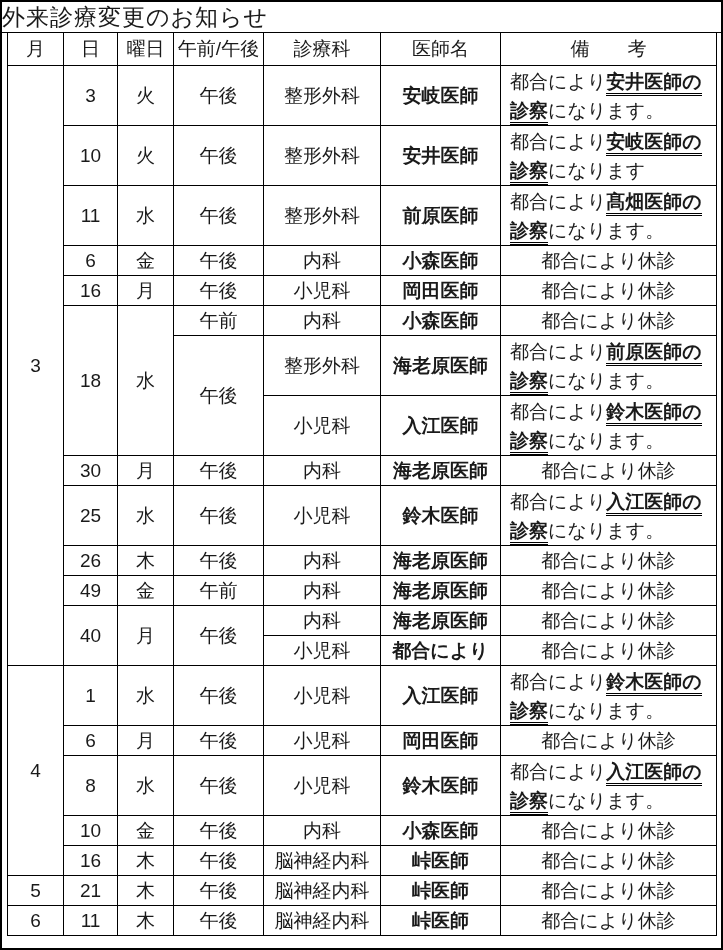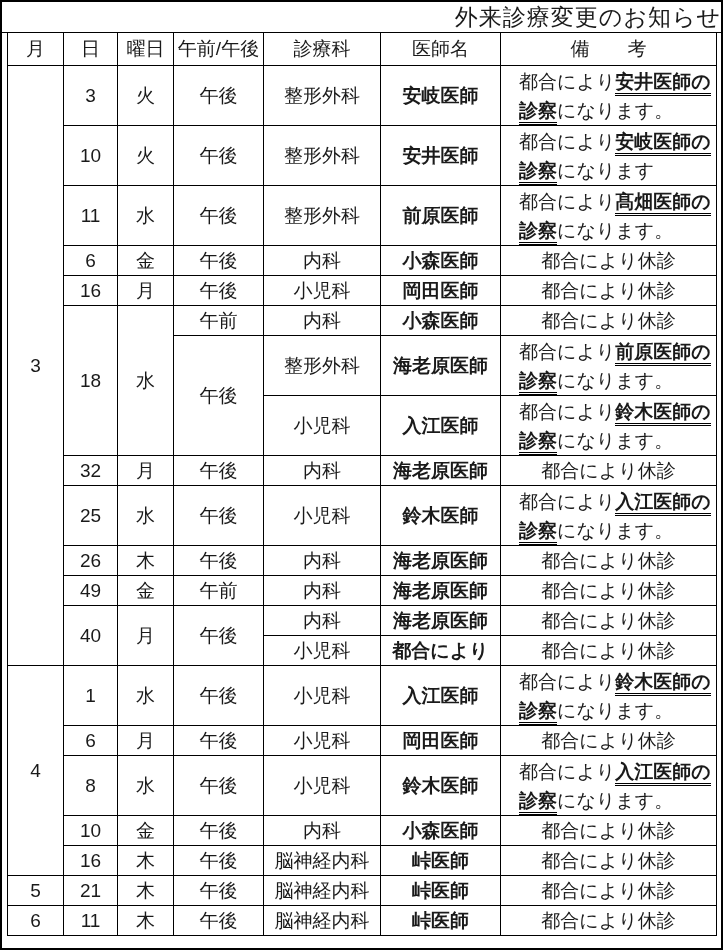--- a/index.html
+++ b/index.html
@@ -4,21 +4,21 @@
 <style>
   html,body{margin:0;padding:0;background:#888;}
   .page{
     width:723px;height:950px;box-sizing:border-box;
     margin:0 auto;background:#ffffff;color:#1a1a1a;
     border:2px solid #000;
     font-family:"Liberation Sans","DejaVu Sans",sans-serif;
     overflow:hidden;
   }
   .title{
-    height:30px;line-height:30px;text-align:right;
+    height:30px;line-height:30px;text-align:left;
     font-size:23px;letter-spacing:1px;
     border-bottom:1px solid #000;
   }
   .tbl-wrap{padding:0 5px;}
   table{
     width:709px;border-collapse:collapse;table-layout:fixed;
   }
   col.c-month{width:56px;}
   col.c-day{width:54px;}
   col.c-dow{width:56px;}
@@ -30,21 +30,21 @@
     border:1px solid #000;
     font-size:19px;font-weight:normal;
     text-align:center;vertical-align:middle;
     padding:0;overflow:hidden;
   }
   thead th{border-top:none;height:32px;}
   tr.h30{height:30px;}
   tr.h60{height:60px;}
   td.doctor{font-weight:bold;}
   td.remark.wrap{
-    text-align:left;padding:0 2px 0 18px;
+    text-align:left;padding:0 2px 0 9px;
     line-height:29px;word-break:break-all;
   }
   .emph{
     font-weight:bold;
     border-bottom:3px double #000;
     padding-bottom:1px;
   }
 </style>
 </head>
 <body>
@@ -128,21 +128,21 @@
             <td class="dept">整形外科</td>
             <td class="doctor">海老原医師</td>
             <td class="remark wrap"><span>都合により</span><span class="emph">前原医師の診察</span><span>になります。</span></td>
           </tr>
           <tr class="h60">
             <td class="dept">小児科</td>
             <td class="doctor">入江医師</td>
             <td class="remark wrap"><span>都合により</span><span class="emph">鈴木医師の診察</span><span>になります。</span></td>
           </tr>
           <tr class="h30">
-            <td class="day">32</td>
+            <td class="day">30</td>
             <td class="dow">月</td>
             <td class="ampm">午後</td>
             <td class="dept">内科</td>
             <td class="doctor">海老原医師</td>
             <td class="remark">都合により休診</td>
           </tr>
           <tr class="h60">
             <td class="day">25</td>
             <td class="dow">水</td>
             <td class="ampm">午後</td>

